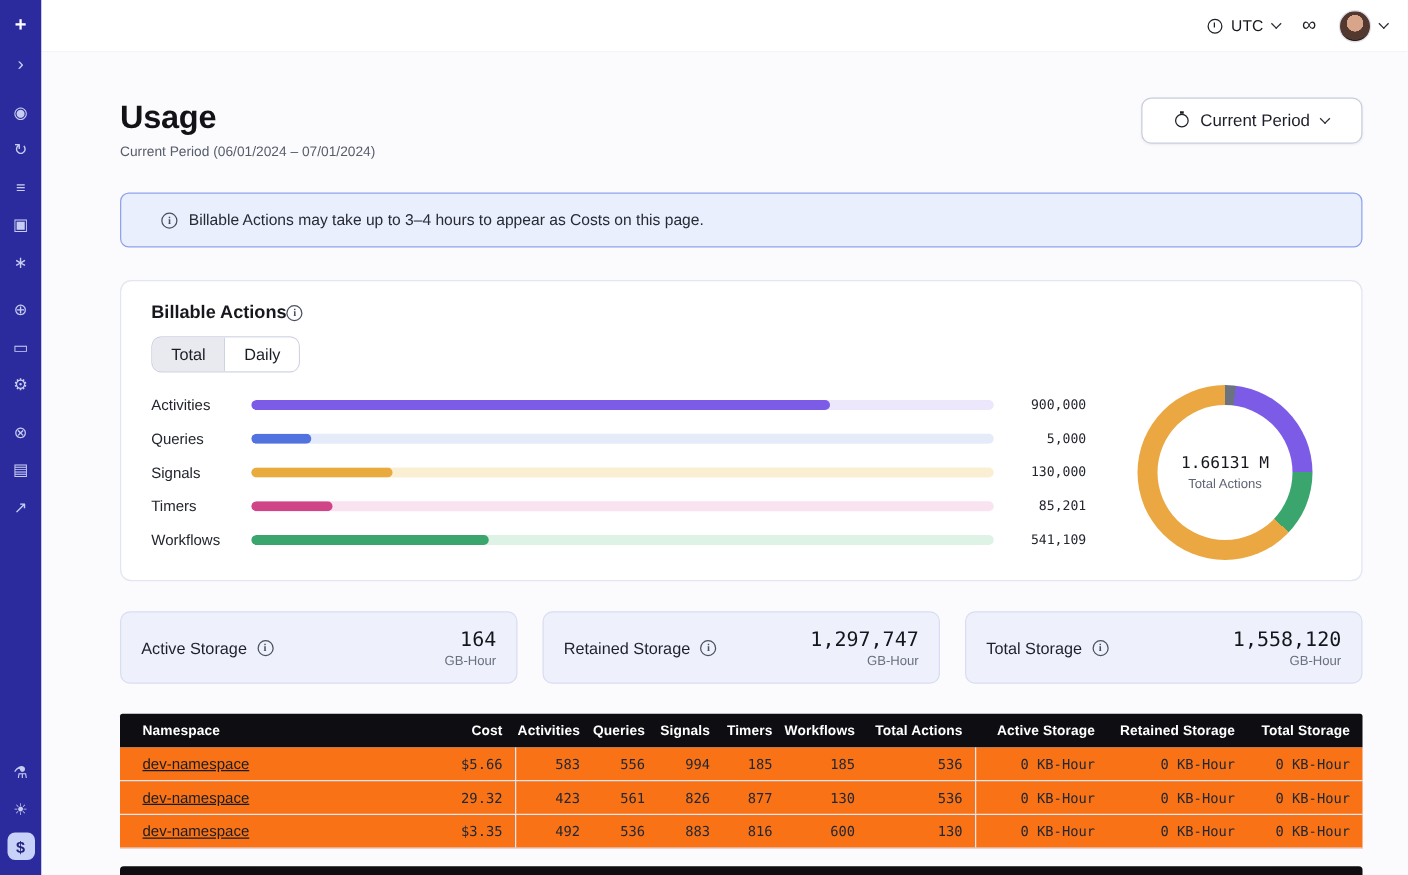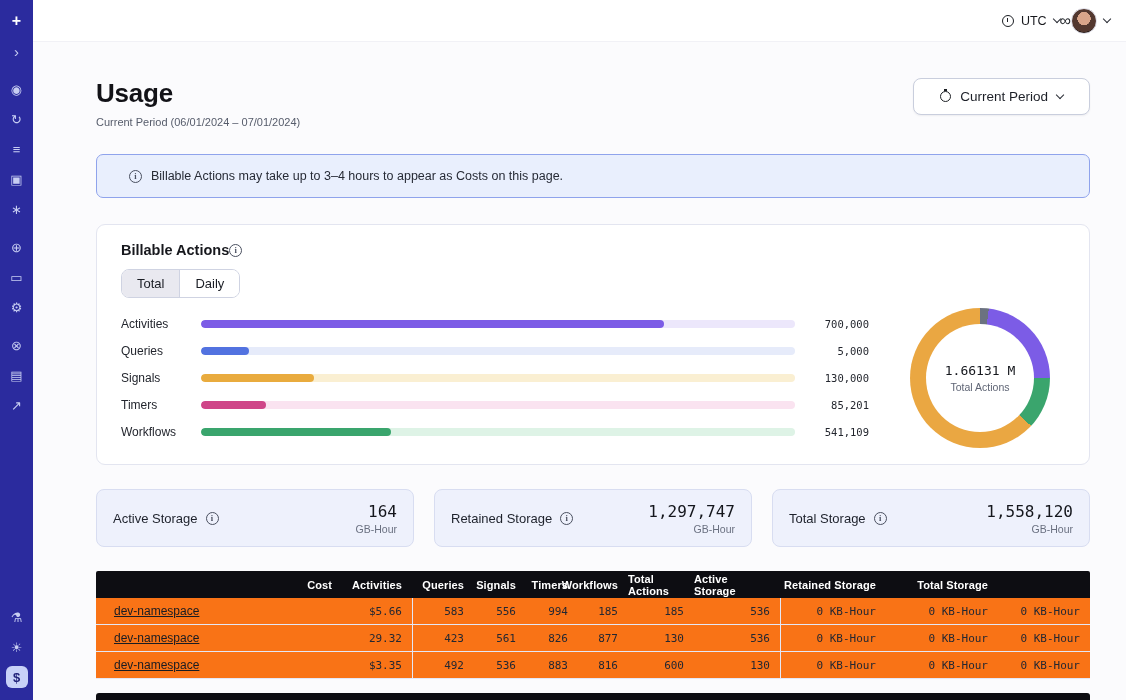--- a/index.html
+++ b/index.html
@@ -27,21 +27,21 @@
   }
   .sb-item[data-name="sidebar-item-temporal-logo"] { font-size: 16px; font-weight: 700; color: #ffffff; }
   .sb-item[data-name="sidebar-item-expand"] { font-size: 15px; }
   .sb-item.usage-active { background: #c8d1f8; color: #22227a; font-weight: 700; }
 
   
   .topbar {
     position: absolute; left: 33px; top: 0; right: 0; height: 42px;
     background: #fff; border-bottom: 1px solid #f1f1f6;
     display: flex; align-items: center; justify-content: flex-end;
-    padding-right: 16px;
+    gap: 18px; padding-right: 16px;
   }
   .tz { display: flex; align-items: center; gap: 7px; font-size: 12.5px; font-weight: 500; cursor: pointer; }
   .clock-icon { width: 12px; height: 12px; border: 1.4px solid #1d2025; border-radius: 50%; position: relative; }
   .clock-icon::after { content: ''; position: absolute; left: 4px; top: 2px; width: 1.5px; height: 4px; background: #1d2025; }
   .chev-down { width: 6px; height: 6px; border-right: 1.5px solid #2a2d35; border-bottom: 1.5px solid #2a2d35; transform: rotate(45deg); display: inline-block; margin-top: -3px; }
   .glasses { font-size: 16px; color: #1d2025; cursor: pointer; line-height: 1; }
   .avatar-wrap { display: flex; align-items: center; gap: 7px; cursor: pointer; }
   .avatar { width: 26px; height: 26px; border-radius: 50%; border: 1px solid #e0e0ea;
     background: radial-gradient(circle at 50% 40%, #d9a58a 0 35%, #53382f 36% 70%, #2e211d 71%); }
 
@@ -232,21 +232,21 @@
         <div class="tab active" data-name="tab-total">Total</div>
         <div class="tab" data-name="tab-daily">Daily</div>
       </div>
     <div class="chart-row" data-name="billable-chart-area">
       <div class="bars" data-name="bar-chart">
           <div class="bar-row" data-name="bar-row">
             <span class="bar-label" data-name="bar-label">Activities</span>
             <div class="bar-track" data-name="bar-track" style="background: rgb(236, 231, 251);">
               <div class="bar-fill" data-name="bar-fill" style="width: 78%; background: rgb(124, 92, 230);"></div>
             </div>
-            <span class="bar-value" data-name="bar-value">700,000</span>
+            <span class="bar-value" data-name="bar-value">900,000</span>
           </div>
           <div class="bar-row" data-name="bar-row">
             <span class="bar-label" data-name="bar-label">Queries</span>
             <div class="bar-track" data-name="bar-track" style="background: rgb(230, 235, 250);">
               <div class="bar-fill" data-name="bar-fill" style="width: 8%; background: rgb(82, 114, 224);"></div>
             </div>
             <span class="bar-value" data-name="bar-value">5,000</span>
           </div>
           <div class="bar-row" data-name="bar-row">
             <span class="bar-label" data-name="bar-label">Signals</span>
@@ -309,20 +309,21 @@
         </div>
         <div class="storage-right" data-name="storage-card-value-block">
           <div class="storage-value" data-name="storage-value">1,558,120</div>
           <div class="storage-unit" data-name="storage-unit">GB-Hour</div>
         </div>
       </div>
     </div>
 
   <div class="table" data-name="usage-table">
     <div class="trow head" data-name="table-header">
+        <span class="tcell c0" data-name="column-header">Namespace</span>
         <span class="tcell c1" data-name="column-header">Cost</span>
         <span class="tcell c2" data-name="column-header">Activities</span>
         <span class="tcell c3" data-name="column-header">Queries</span>
         <span class="tcell c4" data-name="column-header">Signals</span>
         <span class="tcell c5" data-name="column-header">Timers</span>
         <span class="tcell c6" data-name="column-header">Workflows</span>
         <span class="tcell c7" data-name="column-header">Total Actions</span>
         <span class="tcell c8" data-name="column-header">Active Storage</span>
         <span class="tcell c9" data-name="column-header">Retained Storage</span>
         <span class="tcell c10" data-name="column-header">Total Storage</span>

